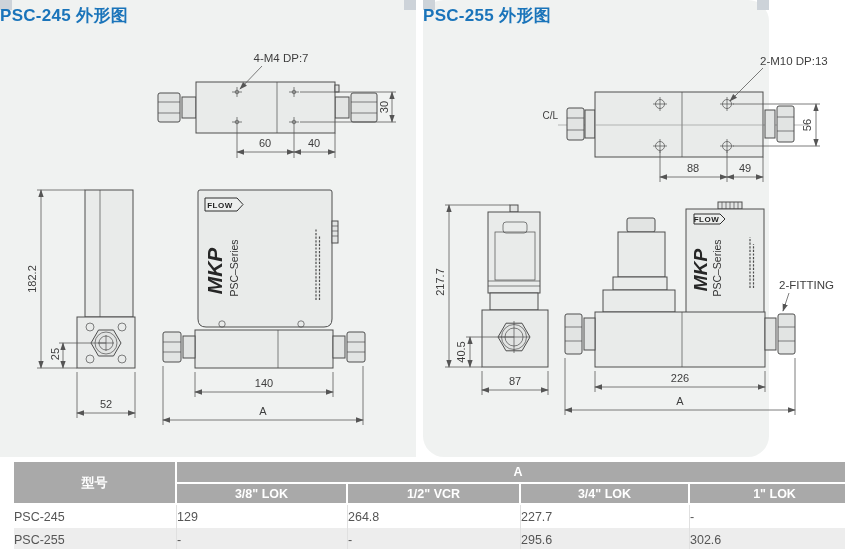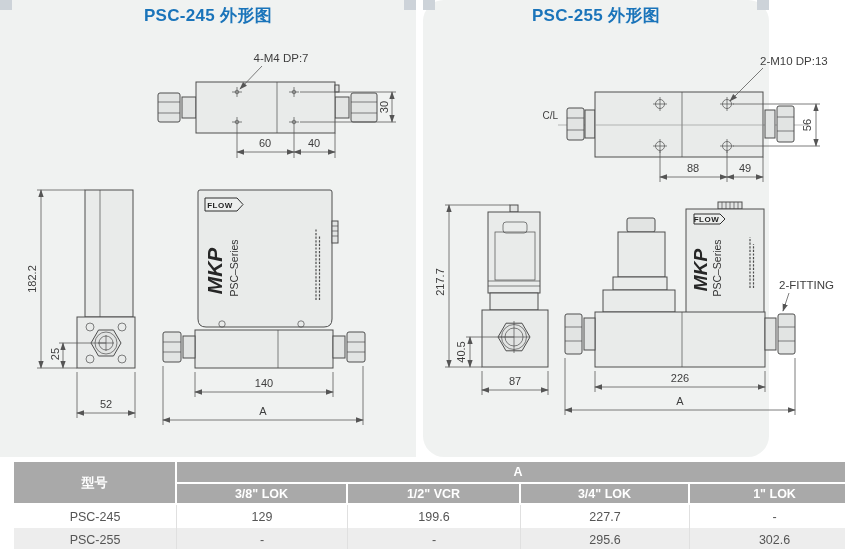--- a/index.html
+++ b/index.html
@@ -7,21 +7,21 @@
     width:845px;height:549px;overflow:hidden;position:relative;
     background:#ffffff;
     font-family:"Liberation Sans","DejaVu Sans",sans-serif;
   }
   .panel{position:absolute;top:0;height:457px;background:#f0f2f1;}
   .panel-left{left:0;width:416px;}
   .panel-right{left:423px;width:346px;border-radius:21px;}
   .handle{position:absolute;top:0;width:12px;height:10px;background:#cdd3d9;}
   .handle.tl{left:0;} .handle.tr{right:0;}
   .panel-title{
-    position:absolute;top:4px;left:0;width:100%;text-align:center;
+    position:absolute;top:4px;left:0;width:100%;
     font-size:17px;font-weight:bold;color:#1a74ba;letter-spacing:0.3px;
   }
   .drawing{position:absolute;top:0;left:0;}
 
   
   .ol{fill:#e9ebea;stroke:#4e4e4e;stroke-width:1;}
   .ol2{fill:#e2e4e3;stroke:#4e4e4e;stroke-width:1;}
   .ln{stroke:#4e4e4e;stroke-width:0.7;fill:none;}
   .dim{stroke:#5c5c5c;stroke-width:0.8;fill:none;}
   .cl{stroke:#8f8f8f;stroke-width:0.6;fill:none;}
@@ -41,21 +41,21 @@
   th{
     background:#a9a9a9;color:#ffffff;font-weight:600;font-size:12.5px;
     text-align:center;vertical-align:middle;padding:0;
     border-right:2px solid #fff;border-bottom:2px solid #fff;
   }
   th.last{border-right:none;}
   th.group{height:20px;}
   th.sub{height:19px;}
   th.model{font-size:13px;}
   td{
-    font-size:12.5px;color:#555;text-align:center;vertical-align:middle;
+    font-size:12.5px;color:#555;text-align:left;vertical-align:middle;
     height:23px;padding:0;border-right:1px solid #e0e0e0;background:#ffffff;
   }
   td.last{border-right:none;}
   tr.alt td{background:#ededed;}
 </style>
 </head>
 <body>
 
 <div class="panel panel-left">
   <div class="handle tl"></div>
@@ -322,21 +322,21 @@
     </tr>
     <tr>
       <th class="sub">3/8" LOK</th>
       <th class="sub">1/2" VCR</th>
       <th class="sub">3/4" LOK</th>
       <th class="sub last">1" LOK</th>
     </tr>
     <tr>
       <td>PSC-245</td>
       <td>129</td>
-      <td>199.6</td>
+      <td>264.8</td>
       <td>227.7</td>
       <td class="last">-</td>
     </tr>
     <tr class="alt">
       <td>PSC-255</td>
       <td>-</td>
       <td>-</td>
       <td>295.6</td>
       <td class="last">302.6</td>
     </tr>

